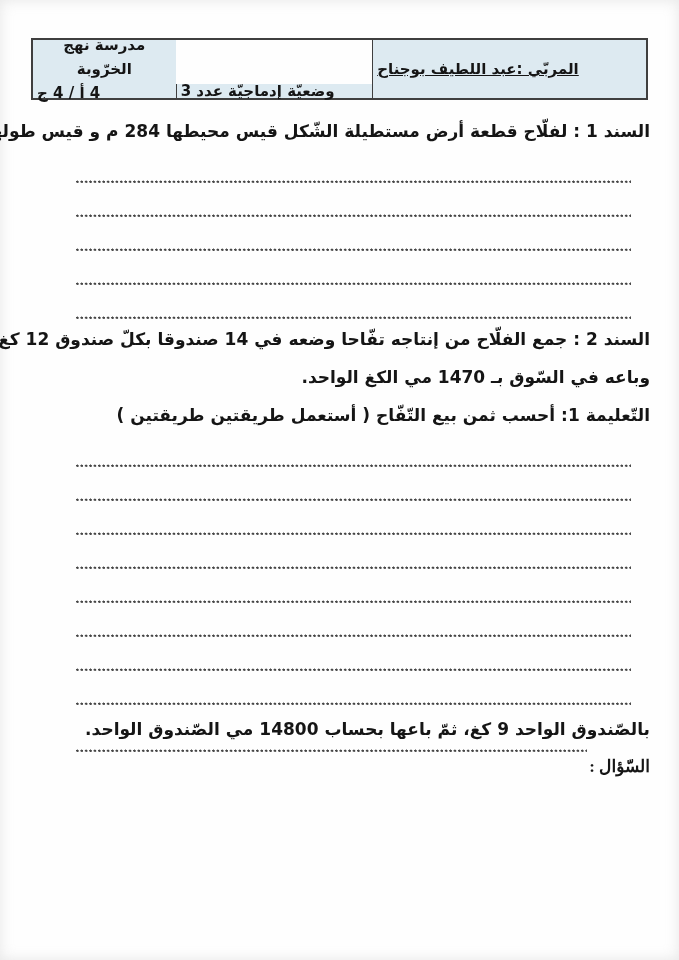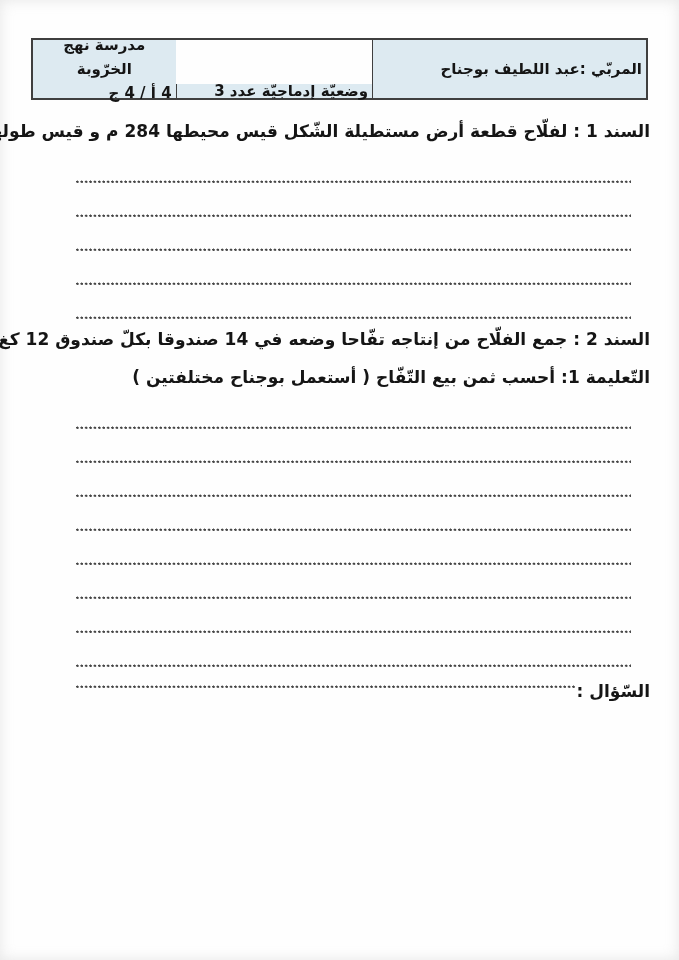--- a/index.html
+++ b/index.html
@@ -18,28 +18,28 @@
   
   .hdr {
     display: flex;
     margin: 38px 31px 0 31px;
     border: 2px solid var(--line, #3f3f3f);
     height: 58px;
   }
   .hdr-cell {
     background: var(--cellbg, #ddeaf1);
     display: flex; flex-direction: column;
-    align-items: flex-start; justify-content: center;
+    align-items: flex-end; justify-content: center;
     font-size: 15px; line-height: 24px;
     text-align: center;
     padding: 0 4px;
     border-left: 1.6px solid var(--line, #3f3f3f);
   }
   .hdr-cell:last-child { border-left: none; }
-  .c-teacher { flex: 0 0 43.2%; }
+  .c-teacher { flex: 0 0 43.2%; text-decoration: underline; }
   .c-title   { flex: 0 0 30.6%; margin-top: 44px; }
   .c-school  { flex: 1 1 auto; }
   
   .content { padding: 0 29px 0 28px; }
   .sec { margin: 0; }
   .sec p {
     margin: 0;
     font-size: 17px;
     line-height: 38px;
     white-space: nowrap;
@@ -57,24 +57,25 @@
   .dotline {
     height: 34px;
     background-image: radial-gradient(circle at 1.4px 1.7px, var(--dots, #474747) 1.05px, transparent 1.4px);
     background-size: 4.4px 4px;
     background-repeat: repeat-x;
     background-position: left bottom;
   }
   
   .qline {
     display: flex;
-    align-items: center;
+    align-items: flex-start;
     font-size: 17px;
     line-height: 38px;
     padding-left: 48px;
+    font-family: Liberation Serif, serif;
   }
   .qline .qlabel { white-space: nowrap; }
   .qdots {
     flex: 1 1 auto;
     height: 5px;
     margin: 0 2px 9px 0;
     background-image: radial-gradient(circle at 1.4px 1.7px, var(--dots, #474747) 1.05px, transparent 1.4px);
     background-size: 4.4px 4px;
     background-repeat: repeat-x;
     background-position: left bottom;
@@ -106,34 +107,36 @@
     <div class="answers">
       <div class="dotline"></div>
     <div class="dotline"></div>
         <div class="dotline"></div>
         <div class="dotline"></div>
         <div class="dotline"></div>
       </div>
 
     <div class="sec">
       <p><span class="lbl">السند 2</span><span> : جمع الفلّاح من إنتاجه تفّاحا وضعه في 14 صندوقا بكلّ صندوق 12 كغ،</span></p>
-      <p><span class="lbl">التّعليمة 1</span><span>: أحسب ثمن بيع التّفّاح ( أستعمل بوجناح مختلفتين )</span></p>
+      <p>وباعه في السّوق بـ 1470 مي الكغ الواحد.</p>
+      <p><span class="lbl">التّعليمة 1</span><span>: أحسب ثمن بيع التّفّاح ( أستعمل طريقتين طريقتين )</span></p>
     </div>
     <div class="answers">
       <div class="dotline"></div>
     <div class="dotline"></div>
         <div class="dotline"></div>
         <div class="dotline"></div>
         <div class="dotline"></div>
         <div class="dotline"></div>
         <div class="dotline"></div>
         <div class="dotline"></div>
       </div>
 
     <div class="sec mt4">
+      <p>بالصّندوق الواحد 9 كغ، ثمّ باعها بحساب 14800 مي الصّندوق الواحد.</p>
     </div>
 
     <div class="qline">
       <span class="qlabel">السّؤال :</span>
       <span class="qdots"></span>
     </div>
 
   </div>
 </div>
 

